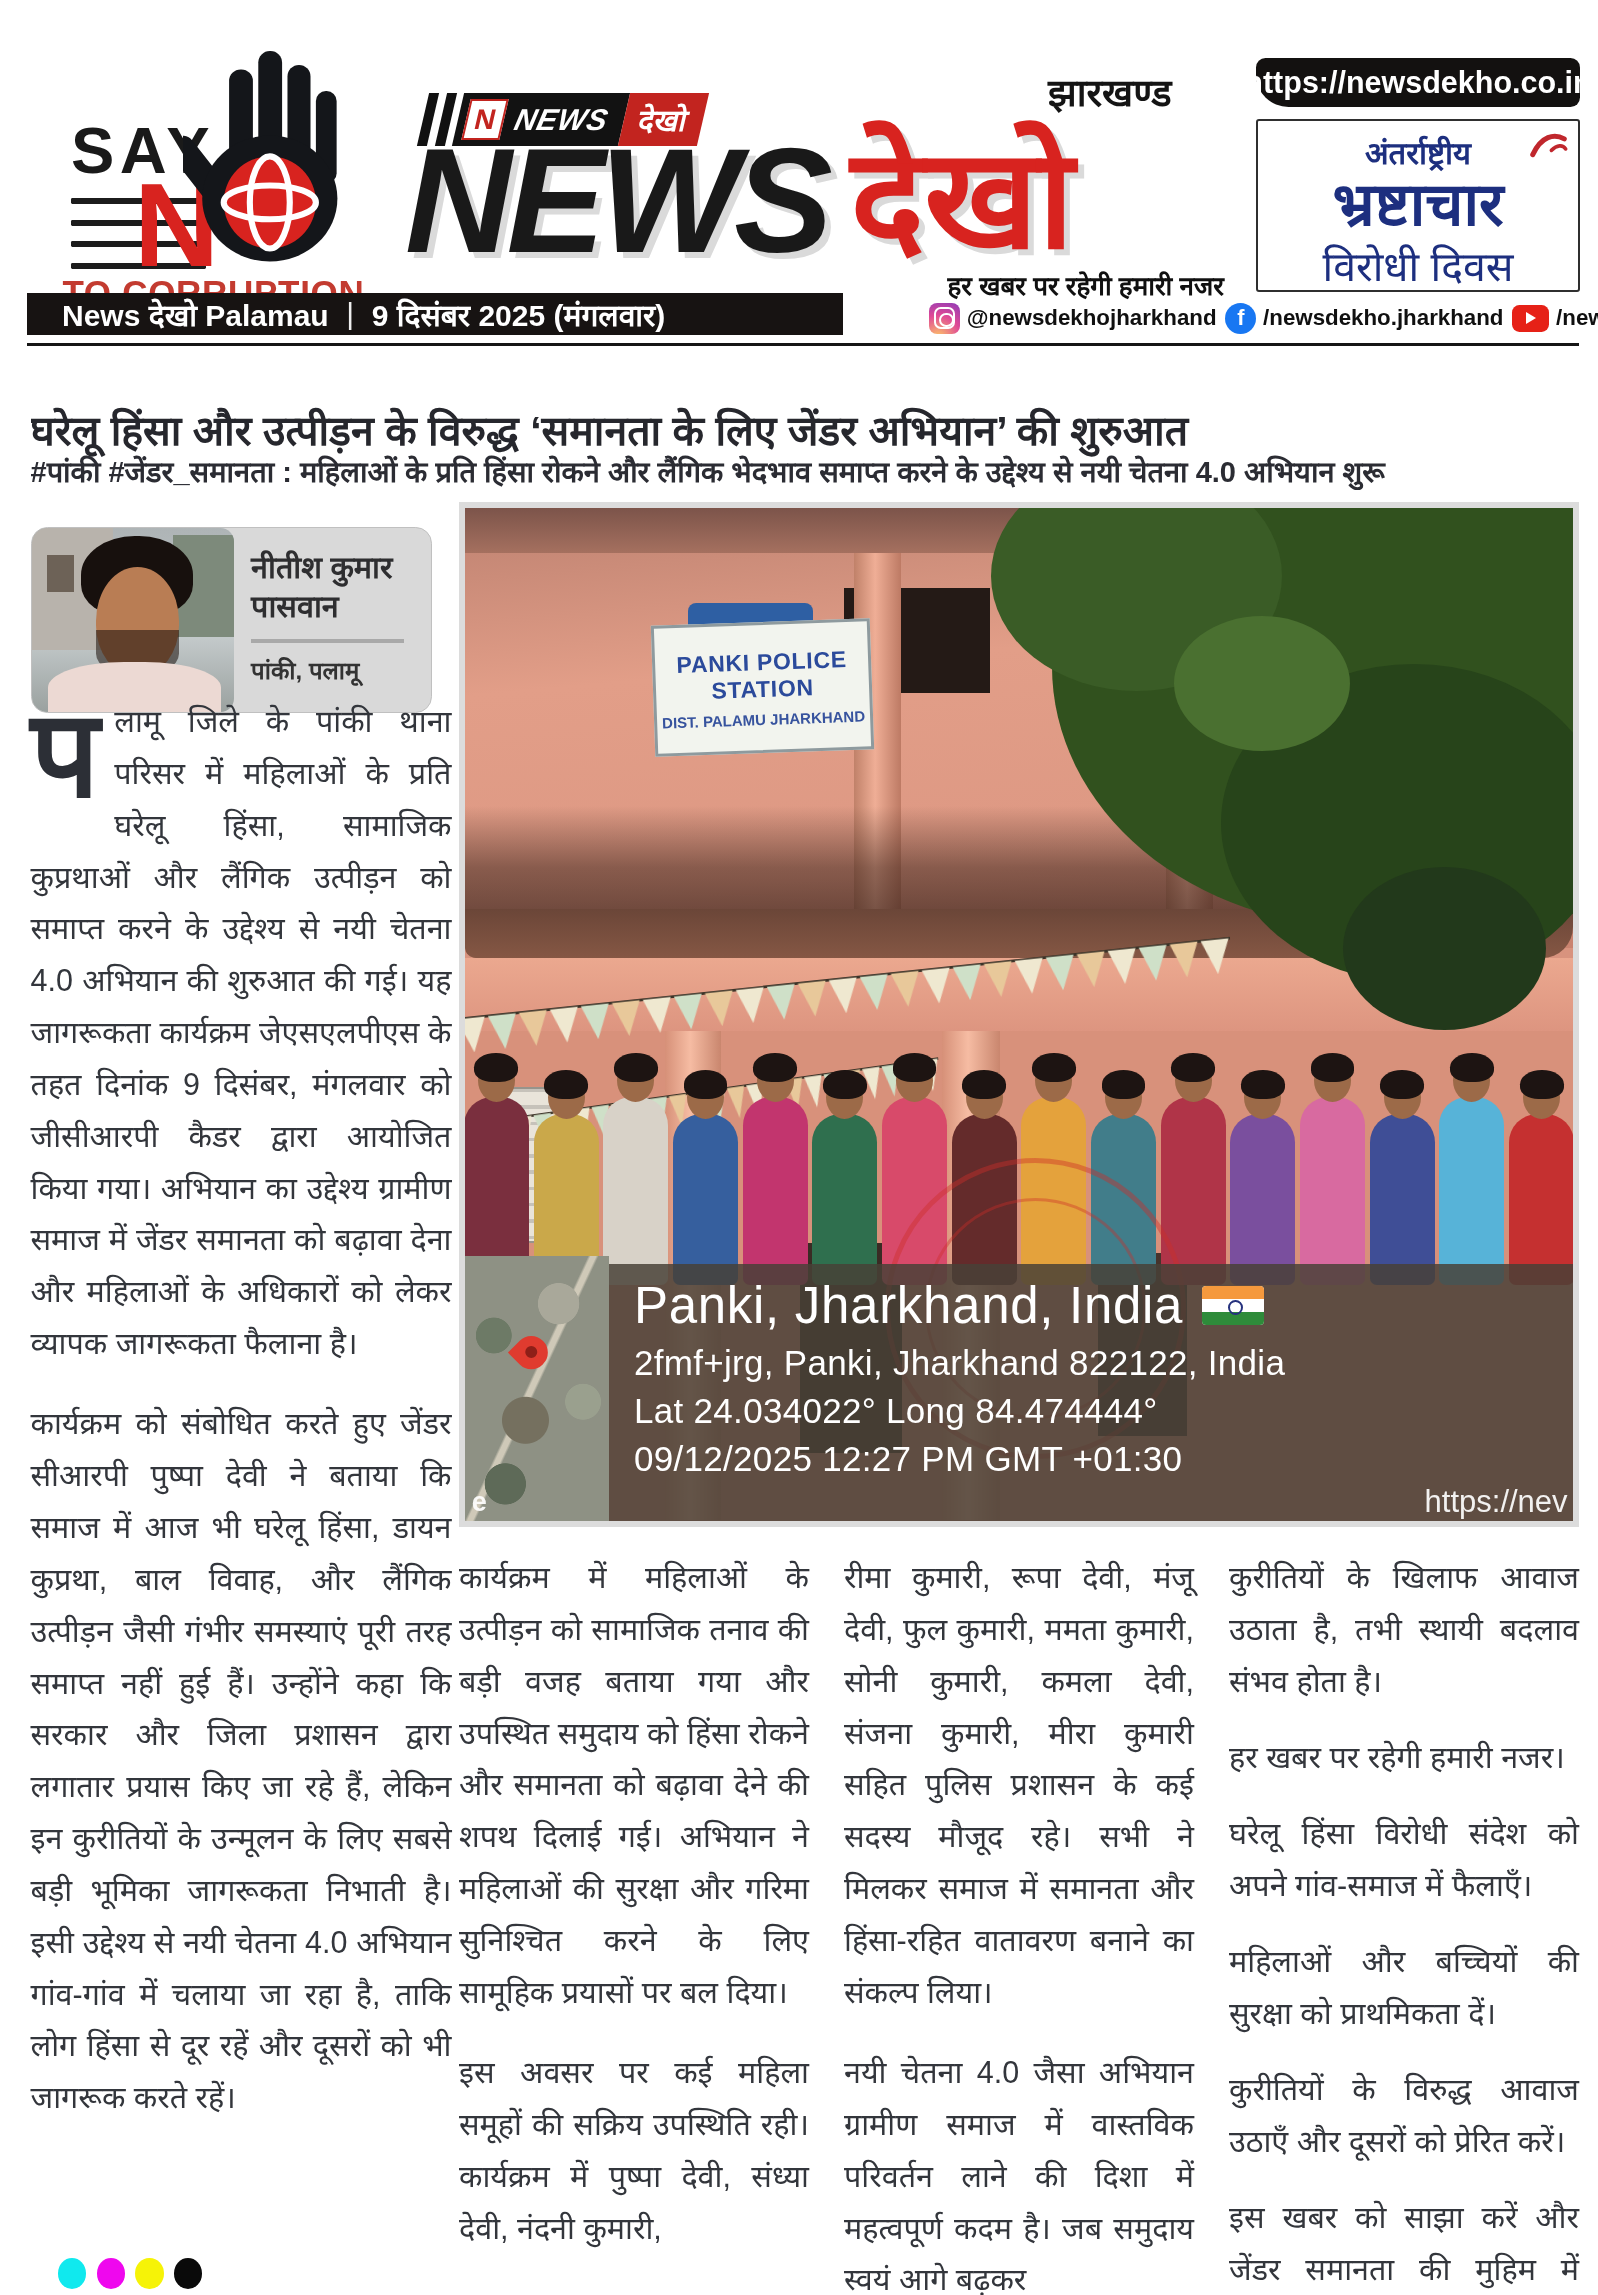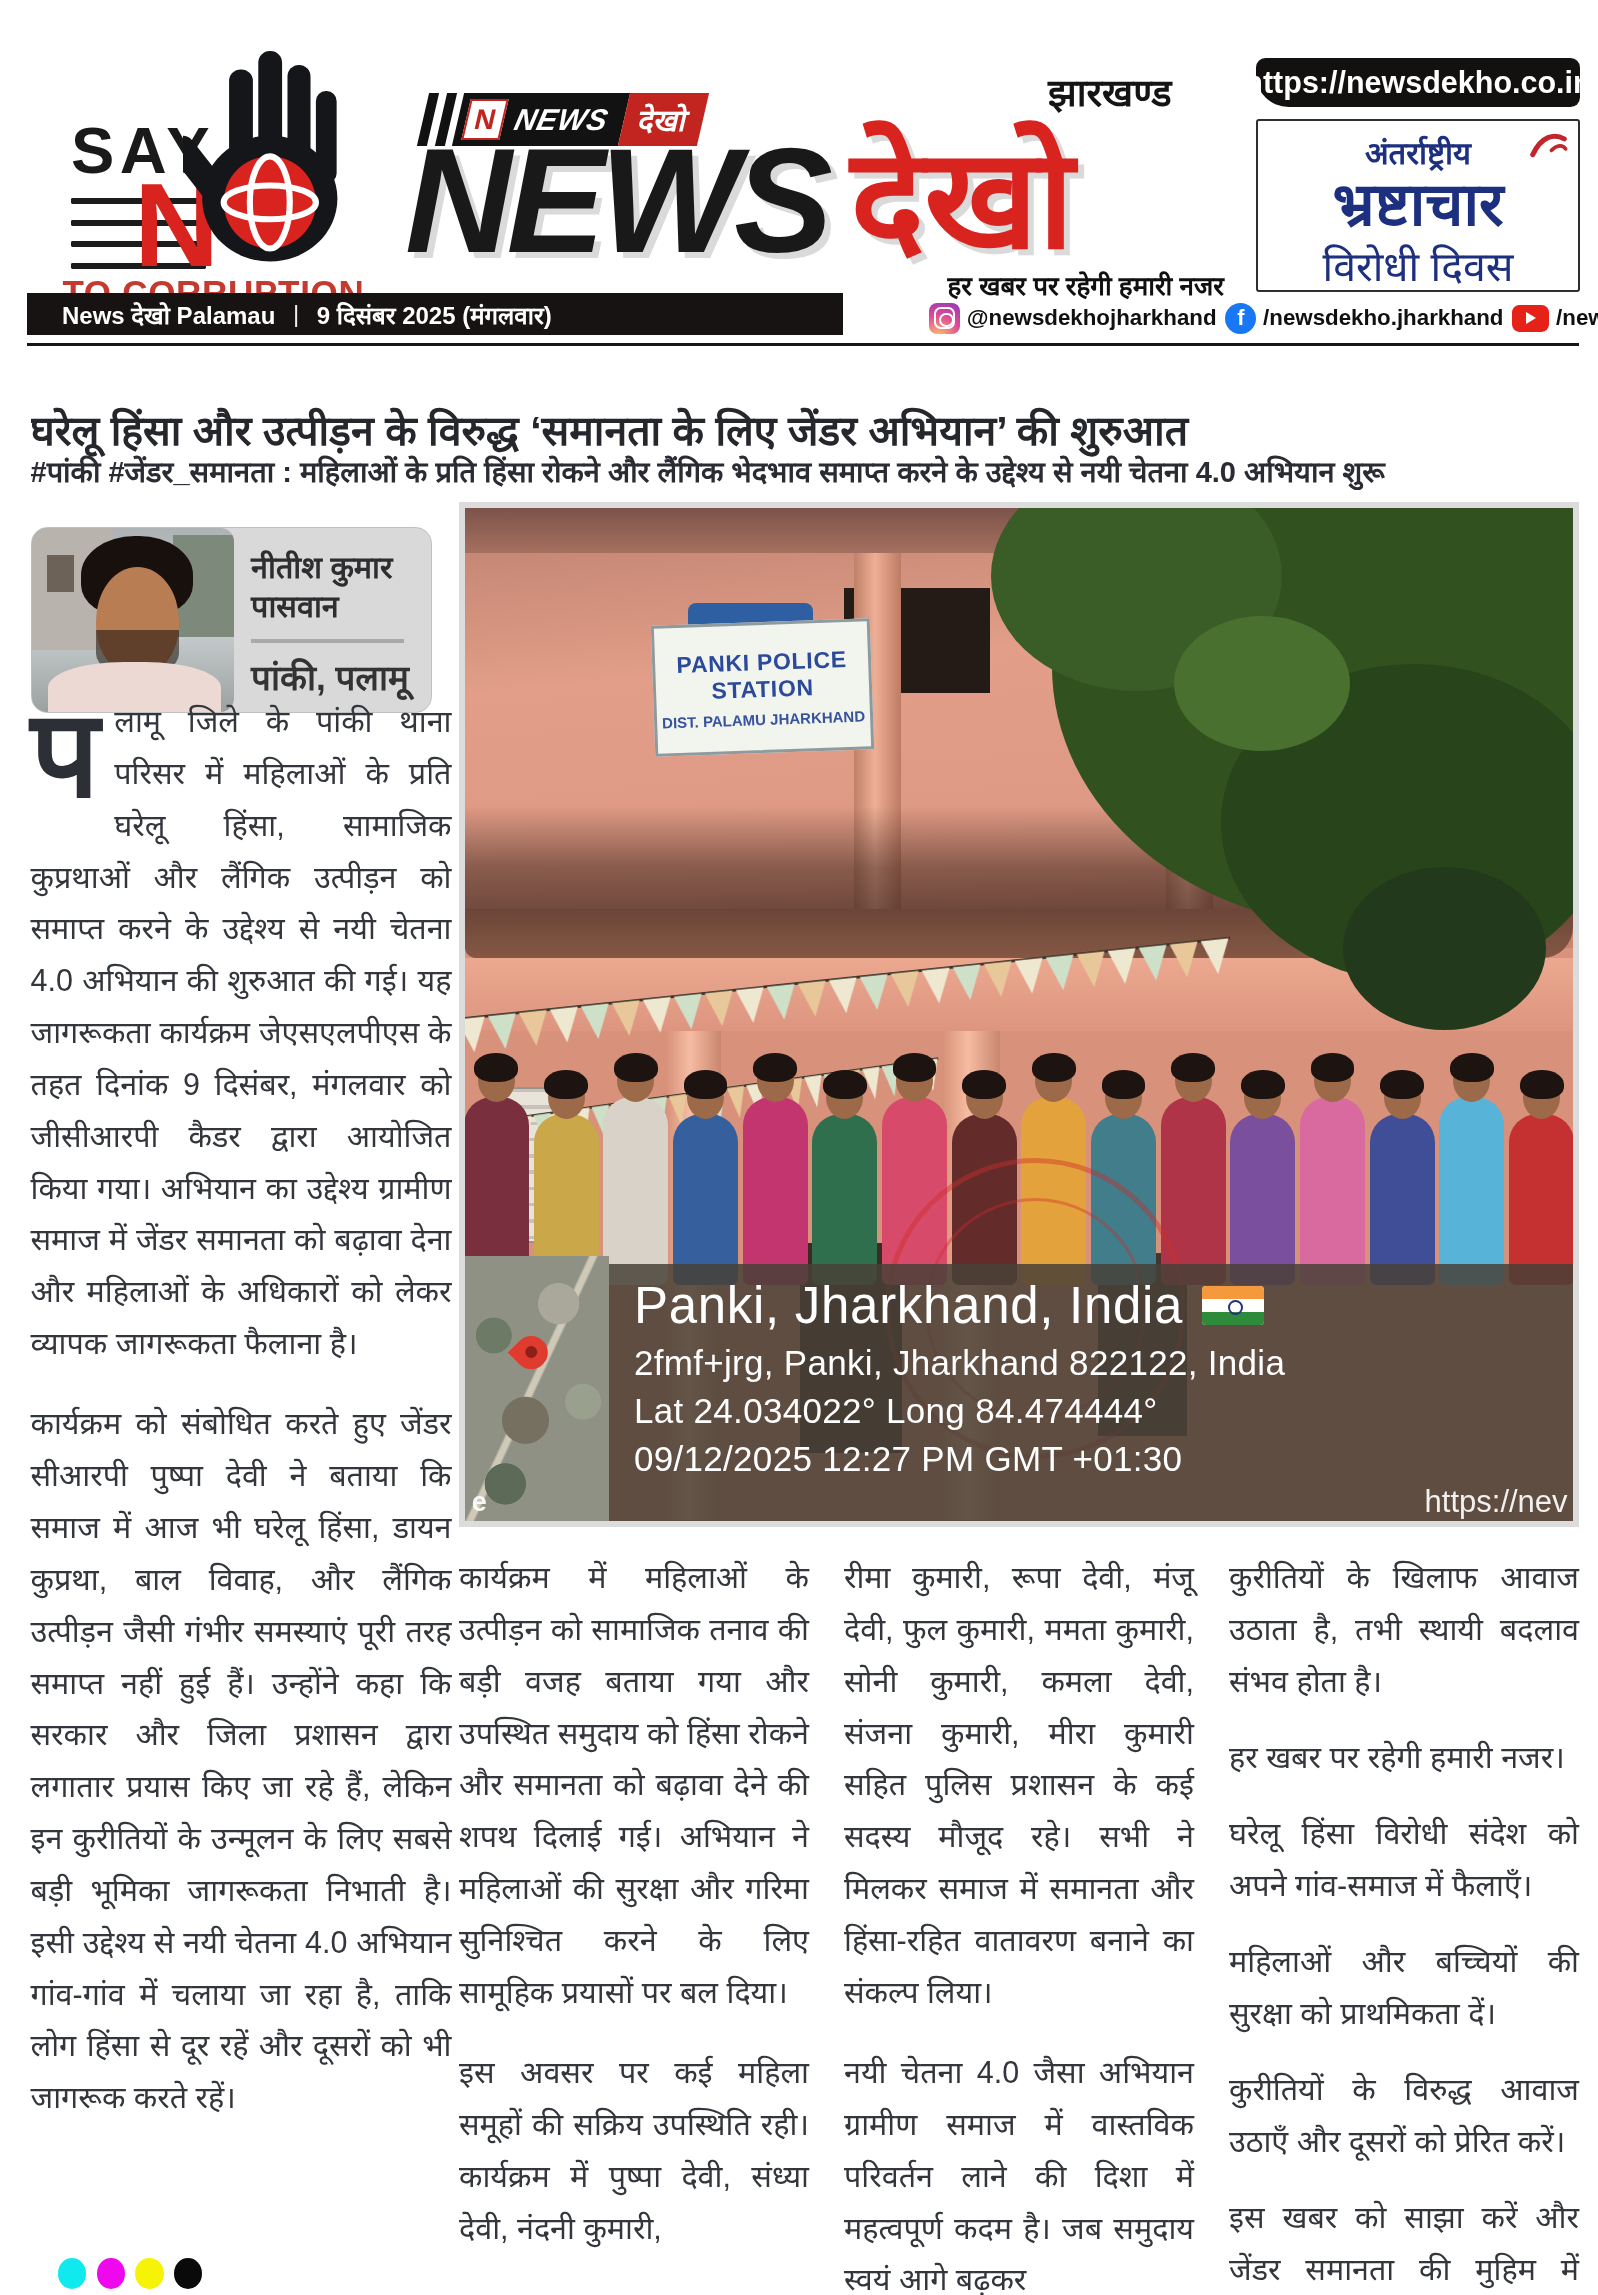--- a/index.html
+++ b/index.html
@@ -39,21 +39,21 @@
            border-radius:9.5px 9.5px 9.5px 32.5px;}
   .acd{left:1256px;top:119px;width:324px;height:173px;border:2px solid #2f2f2f;border-radius:3px;
        text-align:center;color:#1d2f7f;box-sizing:border-box;padding-top:9.5px;}
   .acd1{font-size:31px;font-weight:800;}
   .acd2{font-size:60px;font-weight:900;line-height:1.08;}
   .acd3{font-size:41px;font-weight:400;}
   .acd-logo{position:absolute;top:5.4px;right:8.1px;width:43px;height:43px;}
 
   
   .datebar{left:27px;top:293px;width:816px;height:42px;background:#171312;color:#fff;
-           display:flex;align-items:center;padding-left:35px;box-sizing:border-box;font-size:24px;font-weight:700;}
+           display:flex;align-items:center;padding-left:35px;box-sizing:border-box;font-size:30px;font-weight:700;}
   .datebar .sep{margin:0 17.6px;font-weight:300;color:#eee;}
   .social{left:929px;top:299px;height:38px;display:flex;align-items:center;gap:8.8px;font-size:22.3px;font-weight:800;color:#101010;}
   .social .item{display:flex;align-items:center;gap:6.8px;cursor:pointer;}
   .ig{width:31px;height:31px;border-radius:8.1px;background:radial-gradient(circle at 30% 110%,#fdc468 0%,#df4996 55%,#8a3ab9 100%);position:relative;}
   .ig:before{content:"";position:absolute;inset:4.7px;border:2.7px solid #fff;border-radius:6.8px;}
   .ig:after{content:"";position:absolute;left:10.2px;top:10.2px;width:10.8px;height:10.8px;border:2.7px solid #fff;border-radius:50%;}
   .fb{width:31px;height:31px;border-radius:50%;background:#1877f2;color:#fff;display:flex;align-items:center;justify-content:center;font-size:21.7px;font-weight:900;}
   .yt{width:37px;height:27px;border-radius:7.4px;background:#e62117;display:flex;align-items:center;justify-content:center;}
   .yt i{width:0;height:0;border-left:10.8px solid #fff;border-top:6.8px solid transparent;border-bottom:6.8px solid transparent;}
   .rule{left:27px;top:343px;width:1552px;height:2.7px;background:#161616;}
@@ -70,21 +70,21 @@
   .rep-photo .bld{position:absolute;left:0;top:0;width:81px;height:122px;background:#b8b3ac;}
   .rep-photo .bld2{position:absolute;right:0;top:6.8px;width:61px;height:102px;background:#7d8a7b;}
   .rep-photo .win{position:absolute;left:15px;top:27px;width:27px;height:37px;background:#6d6257;}
   .rep-hair{position:absolute;left:49px;top:8.1px;width:112px;height:81px;border-radius:48% 48% 40% 40%;background:#17100d;}
   .rep-face{position:absolute;left:64px;top:39px;width:83px;height:108px;border-radius:50% 50% 46% 46%;background:#b97d54;}
   .rep-beard{position:absolute;left:64px;top:102px;width:83px;height:47px;border-radius:0 0 50% 50%;background:rgba(25,15,10,.55);}
   .rep-shirt{position:absolute;left:16.3px;bottom:-8.1px;width:173px;height:58px;border-radius:44% 44% 0 0;background:#ecd9d3;}
   .rep-info{padding:20.3px 15px 0 17.6px;}
   .rep-name{font-size:30.5px;font-weight:800;color:#2e2e30;line-height:1.28;}
   .rep-hr{width:153px;height:4.1px;background:#a9a9a9;margin:12.2px 0 10.8px 0;}
-  .rep-loc{font-size:35px;font-weight:600;color:#333;}
+  .rep-loc{font-size:24px;font-weight:600;color:#333;}
 
   
   .frame{left:459px;top:502px;width:1120px;height:1025px;border:6.8px solid #dcdcdc;box-sizing:border-box;}
   .photo{position:relative;width:100%;height:100%;overflow:hidden;background:#d8937e;}
   .wall-top{position:absolute;left:0;top:0;width:100%;height:440px;background:linear-gradient(175deg,#bd8170 0%,#e29e88 35%,#dd9883 75%,#c9836f 100%);}
   .roofline{position:absolute;left:0;top:0;width:100%;height:45px;background:linear-gradient(#7c544a,#a5705f);}
   .grime{position:absolute;left:0;top:298px;width:100%;height:112px;background:linear-gradient(180deg,rgba(60,34,24,0) 0%,rgba(52,30,22,.5) 55%,rgba(40,22,16,.62) 100%);}
   .balcony{position:absolute;left:0;top:401px;width:100%;height:49px;background:linear-gradient(#6b4638,#855744);border-radius:0 0 31px 10.8px;}
   .balcony-face{position:absolute;left:0;top:450px;width:100%;height:73px;background:linear-gradient(#eba88f,#dd9580);}
   .wall-low{position:absolute;left:0;top:523px;width:100%;bottom:0;background:#d8917b;}

